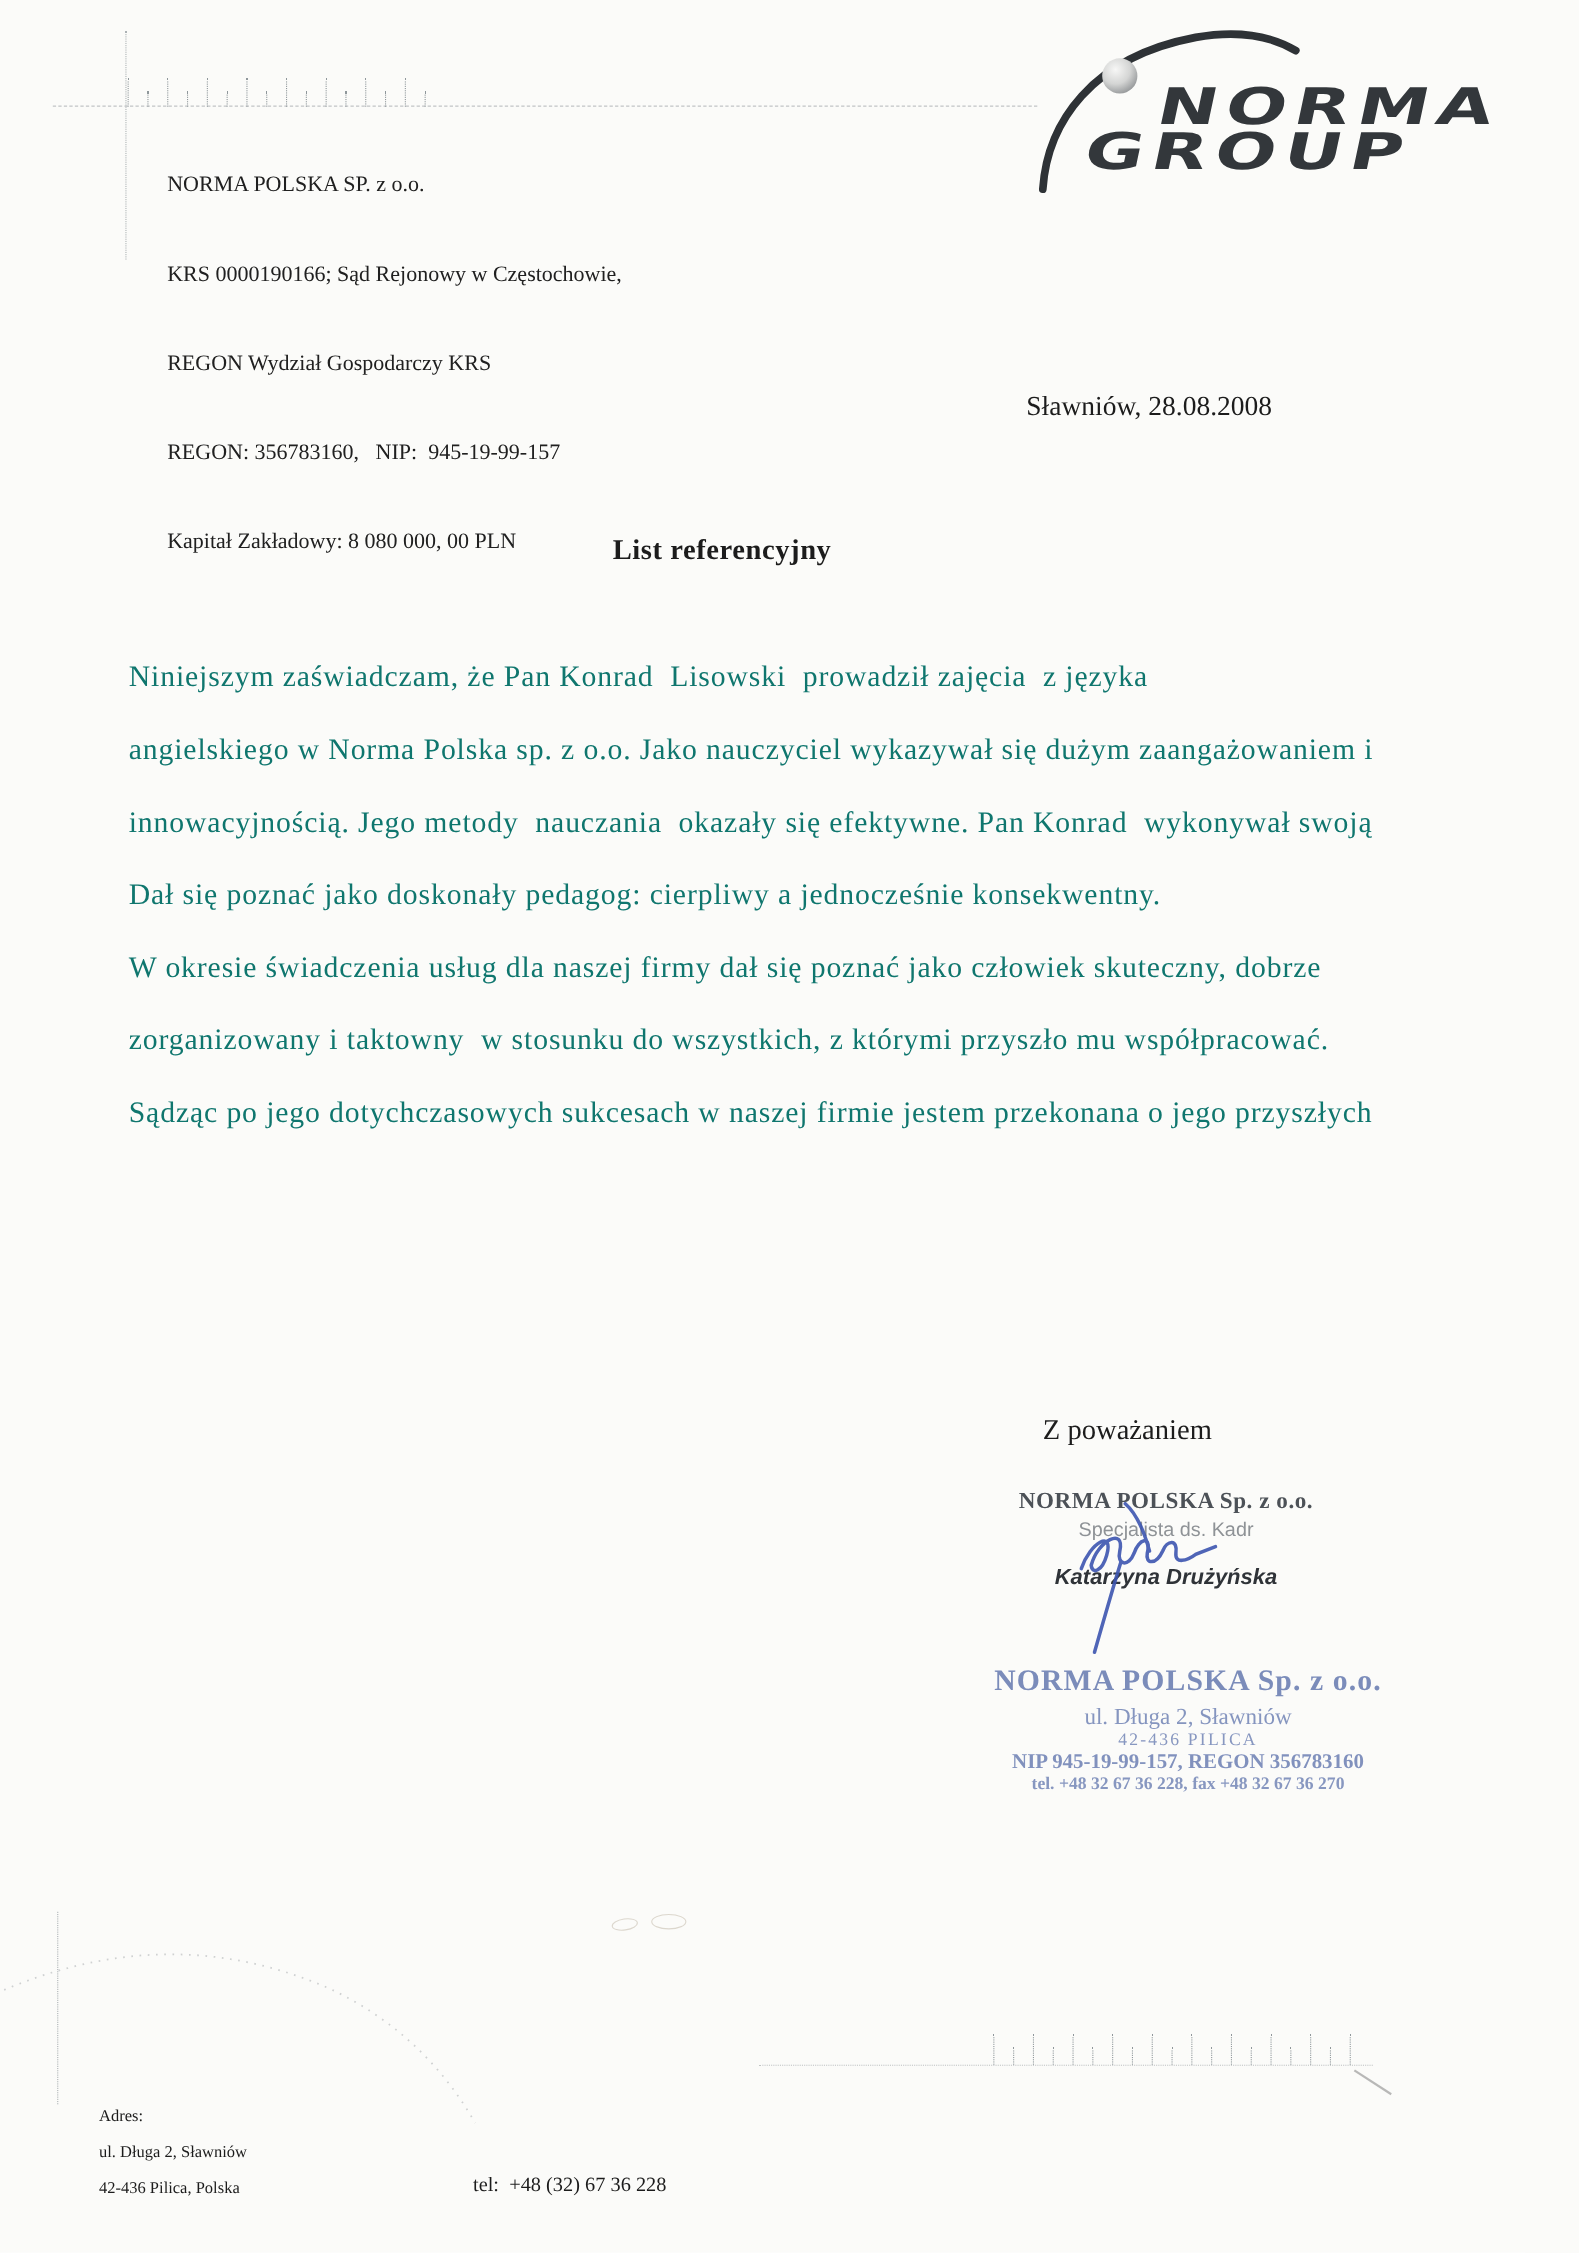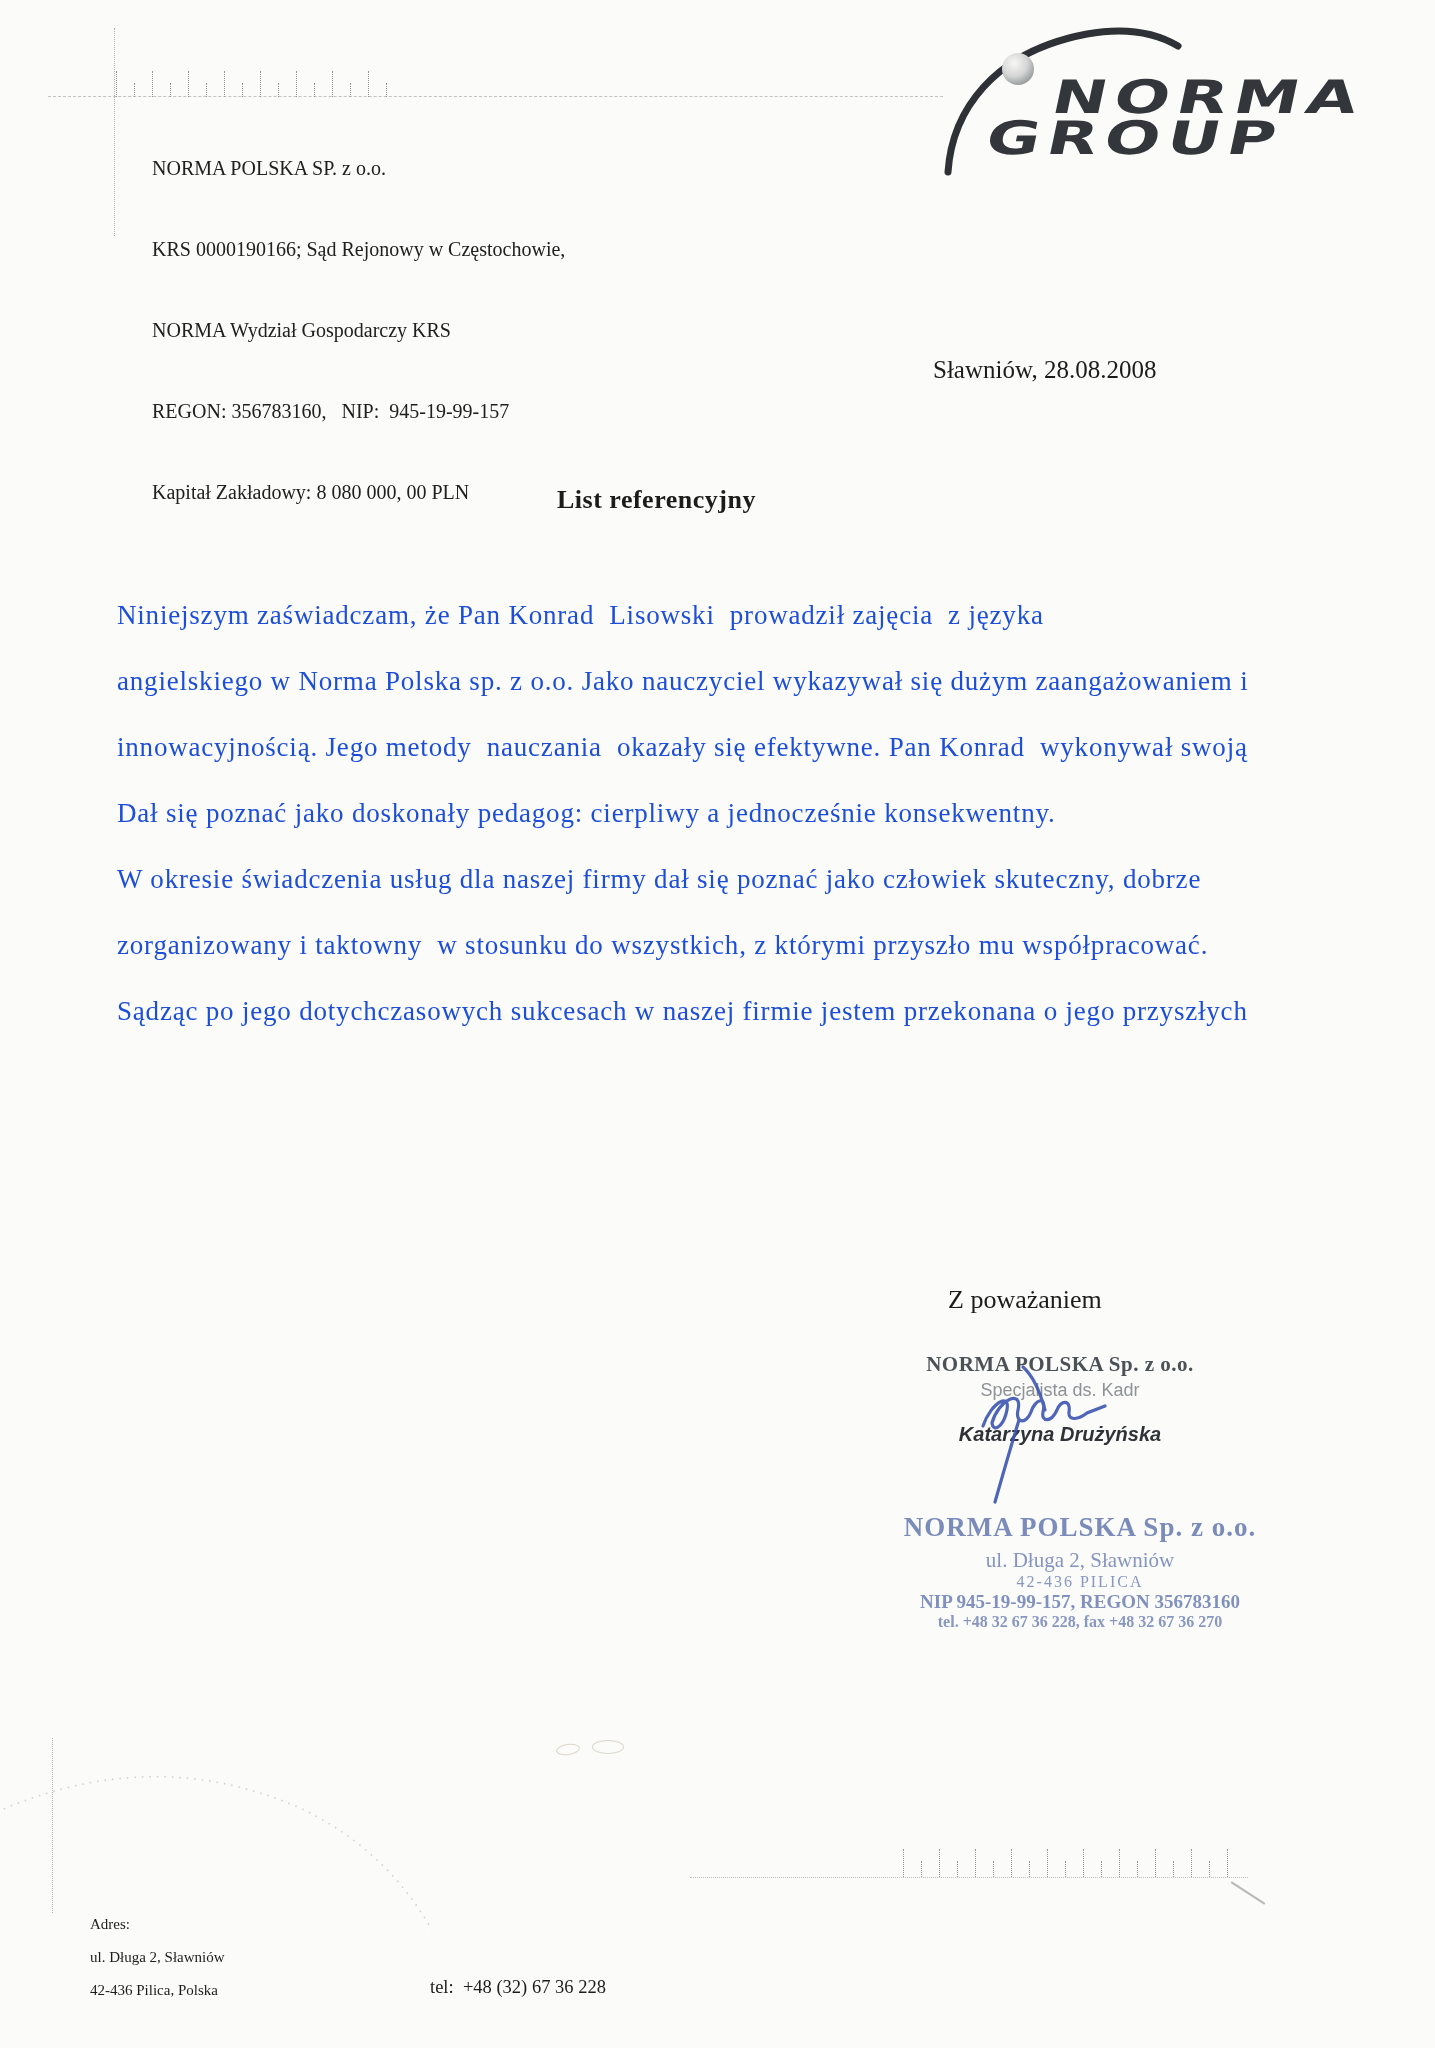--- a/index.html
+++ b/index.html
@@ -29,21 +29,21 @@
     position:absolute;
     font-family:"DejaVu Sans", sans-serif;font-weight:700;
     font-size:46px;color:#33373b;letter-spacing:5px;
     transform:skewX(-12deg) scaleX(1.42);transform-origin:left bottom;
     line-height:1;
   }
   
   .dateline{position:absolute;left:933px;top:356px;font-size:25px;}
   .title{position:absolute;left:557px;top:485px;font-size:26px;font-weight:bold;letter-spacing:.5px;}
   .body-text{position:absolute;left:117px;top:600px;width:1210px;}
-  .body-text .line{height:66px;font-size:27px;letter-spacing:.8px;white-space:pre;color:#1d4ed8;}
+  .body-text .line{height:66px;font-size:27px;letter-spacing:.8px;white-space:pre;color:#0f766e;}
   .valediction{position:absolute;left:948px;top:1285px;font-size:26px;}
   
   .signer-stamp{position:absolute;left:895px;top:1352px;width:330px;text-align:center;}
   .signer-stamp .co{
     font-size:21px;font-weight:bold;letter-spacing:.5px;color:#4c5157;
     font-family:"Liberation Serif", serif;filter:blur(.2px);
   }
   .signer-stamp .role{
     font-size:18px;color:#8e9296;margin-top:3px;
     font-family:"Liberation Sans", sans-serif;filter:blur(.2px);
@@ -92,21 +92,21 @@
       <div class="tick short"></div>
       <div class="tick"></div>
       <div class="tick short"></div>
       <div class="tick"></div>
       <div class="tick short"></div>
     </div>
 
   <div class="company-info">
     <div>NORMA POLSKA SP. z o.o.</div>
     <div>KRS 0000190166; Sąd Rejonowy w Częstochowie,</div>
-    <div>NORMA Wydział Gospodarczy KRS</div>
+    <div>REGON Wydział Gospodarczy KRS</div>
     <div>REGON: 356783160,   NIP:  945-19-99-157</div>
     <div>Kapitał Zakładowy: 8 080 000, 00 PLN</div>
   </div>
 
   <div class="logo">
     <svg width="460" height="175" viewBox="0 0 460 175">
       <defs>
         <radialGradient id="ballGrad" cx="38%" cy="32%" r="75%">
           <stop offset="0%" stop-color="#f7f7f6"></stop>
           <stop offset="55%" stop-color="#d4d5d4"></stop>

